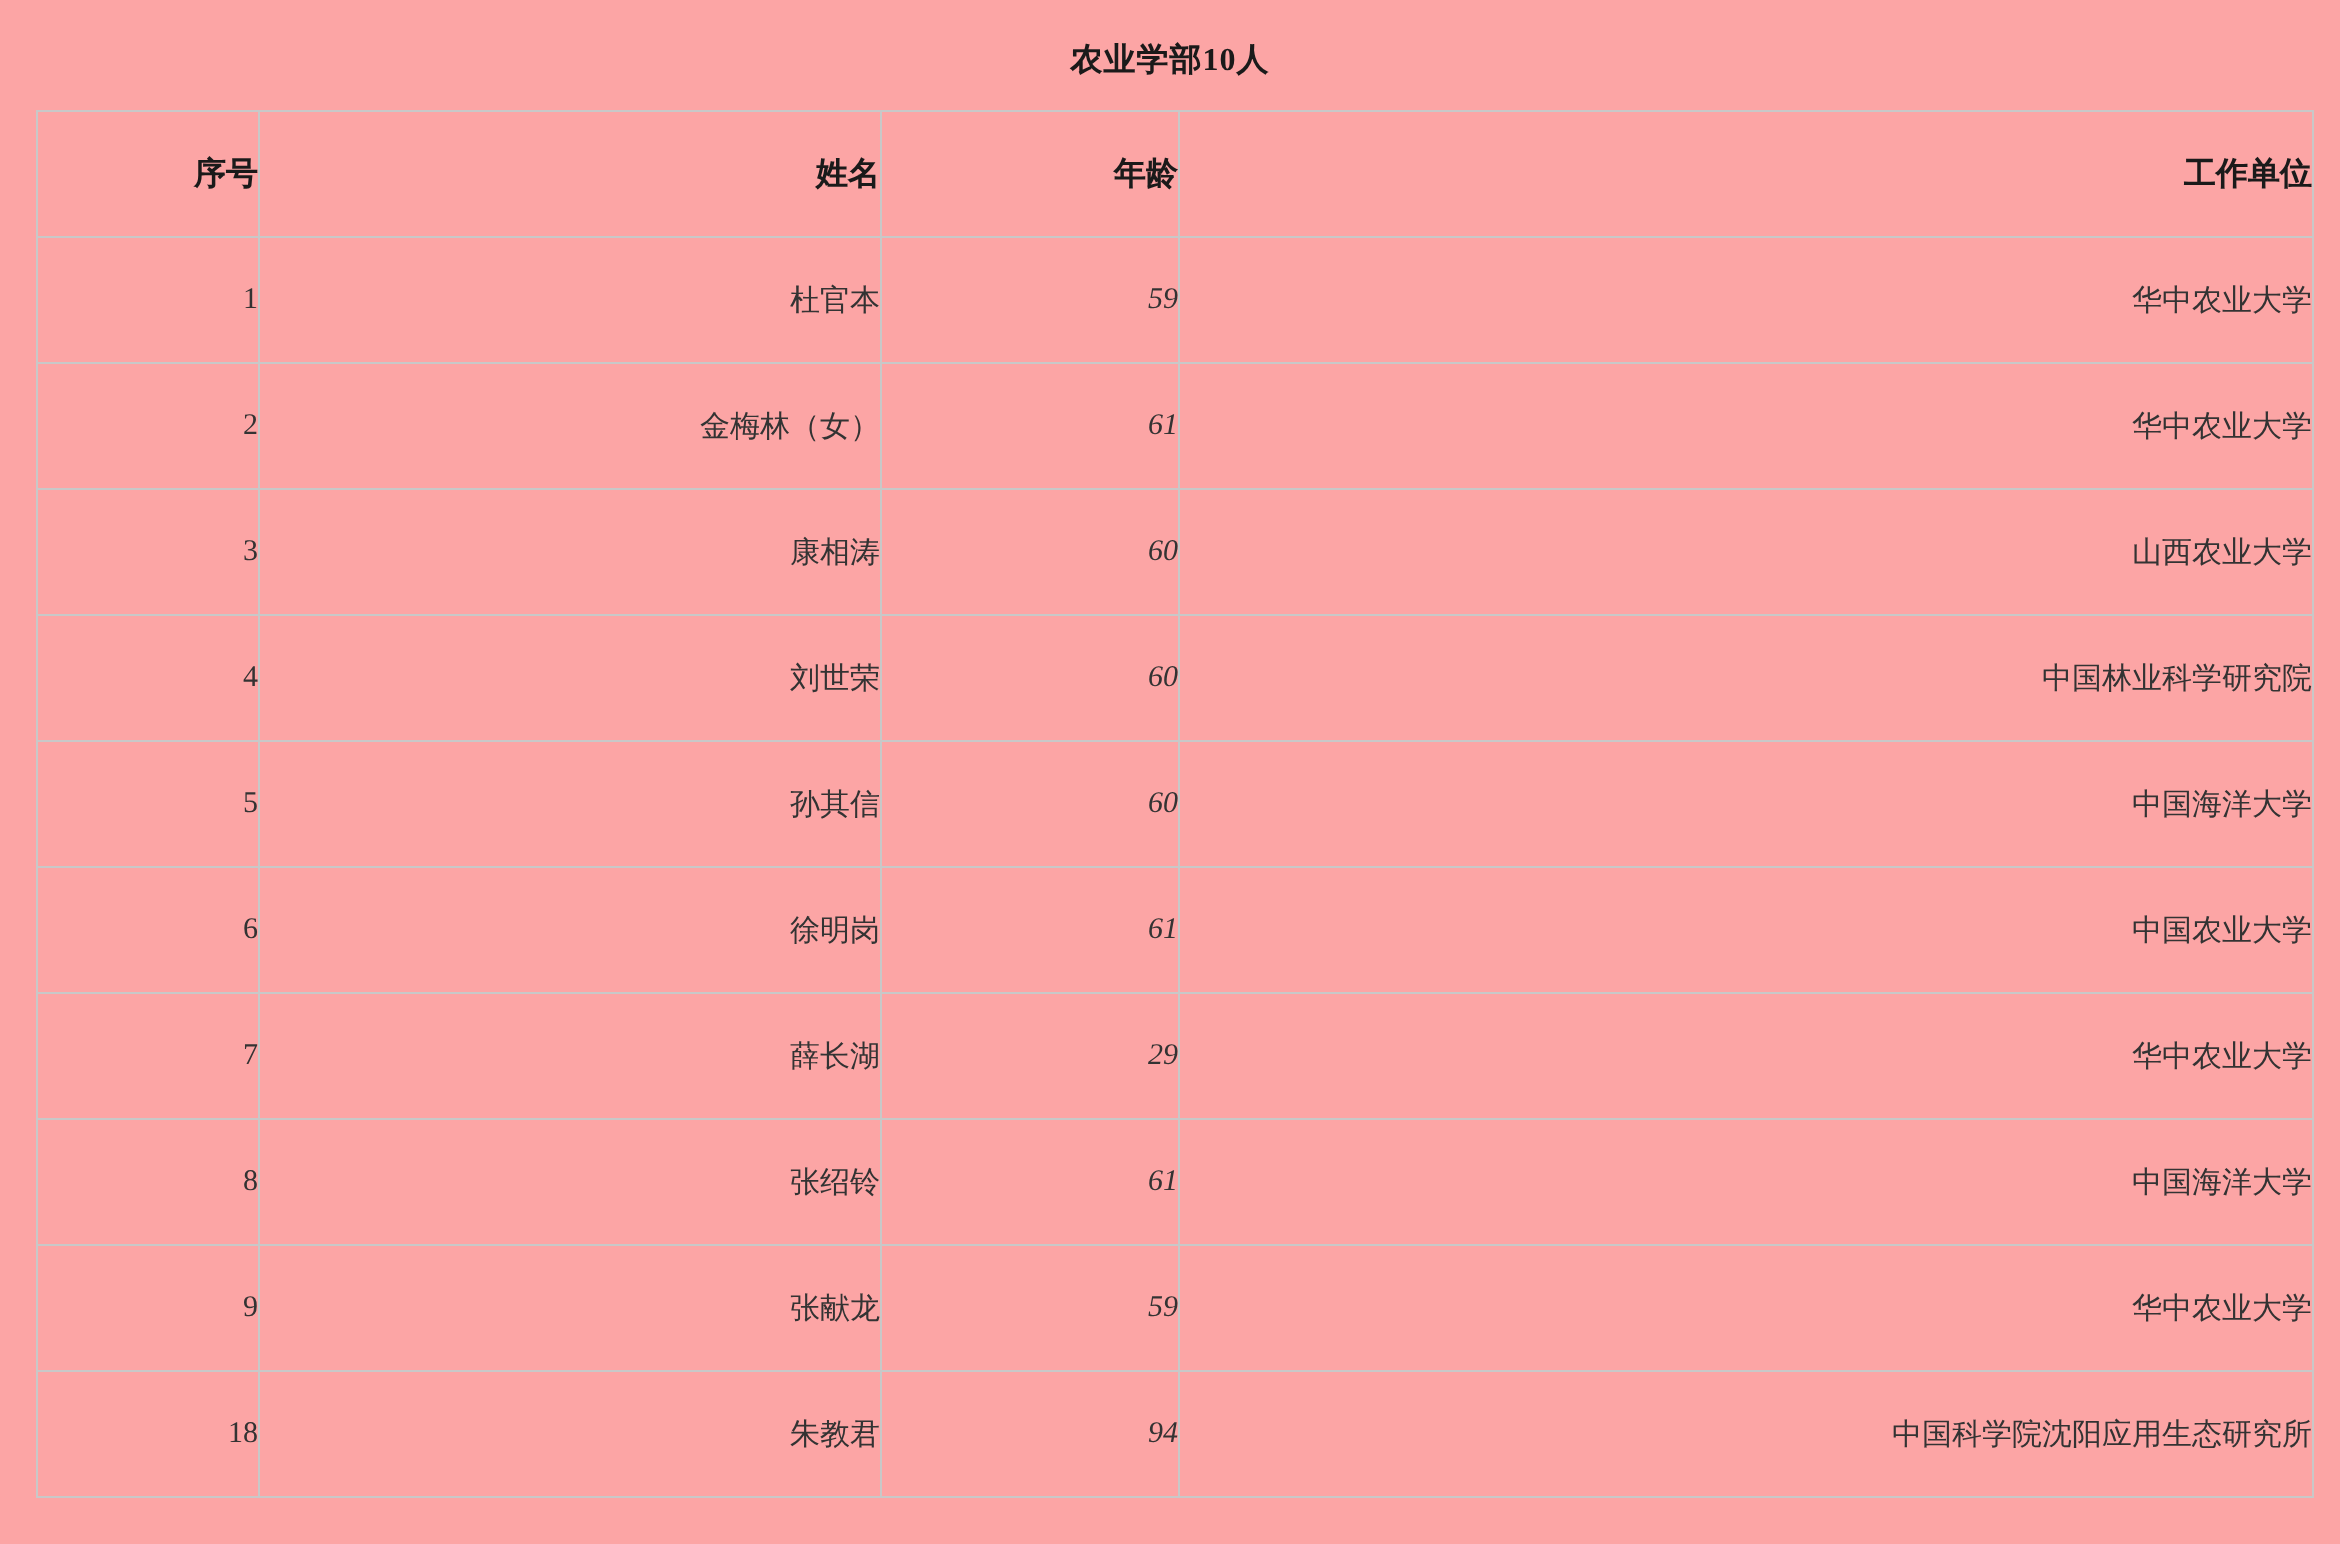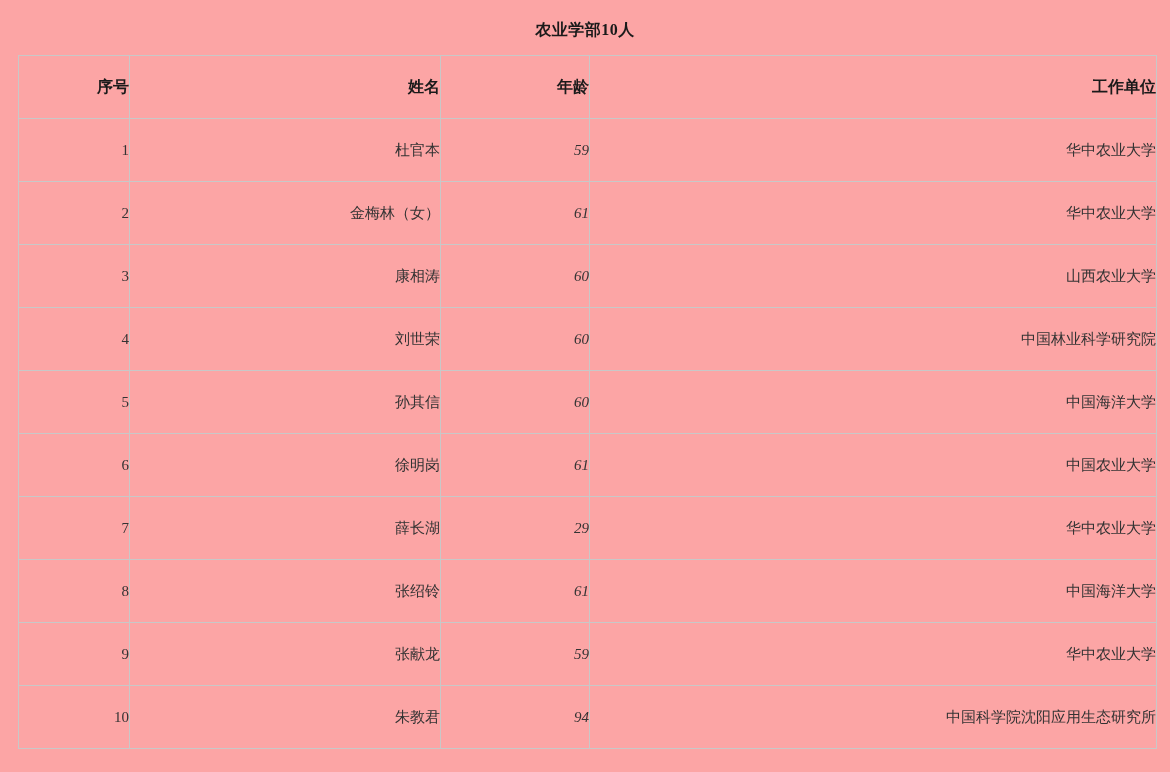--- a/index.html
+++ b/index.html
@@ -134,21 +134,21 @@
           <td class="col-age">61</td>
           <td class="col-org">中国海洋大学</td>
         </tr>
         <tr>
           <td class="col-index">9</td>
           <td class="col-name">张献龙</td>
           <td class="col-age">59</td>
           <td class="col-org">华中农业大学</td>
         </tr>
         <tr>
-          <td class="col-index">10</td>
+          <td class="col-index">18</td>
           <td class="col-name">朱教君</td>
           <td class="col-age">94</td>
           <td class="col-org">中国科学院沈阳应用生态研究所</td>
         </tr>
       </tbody>
     </table>
   </div>
 
 </div>
 

